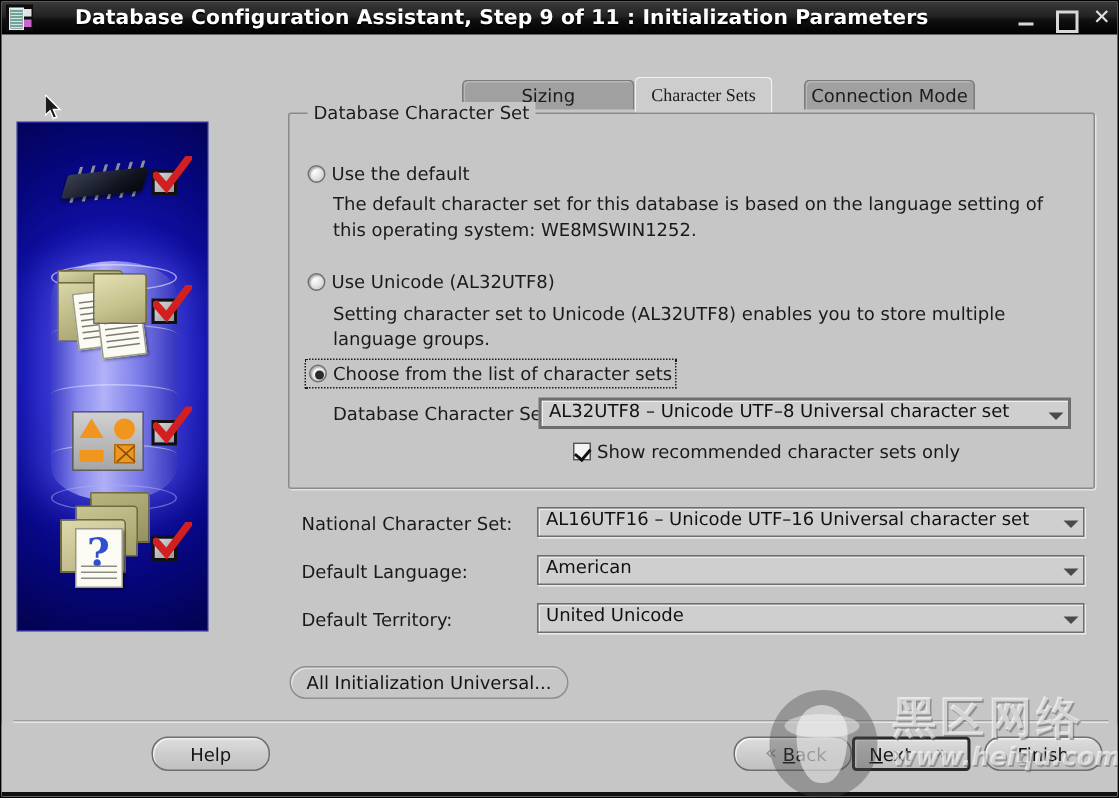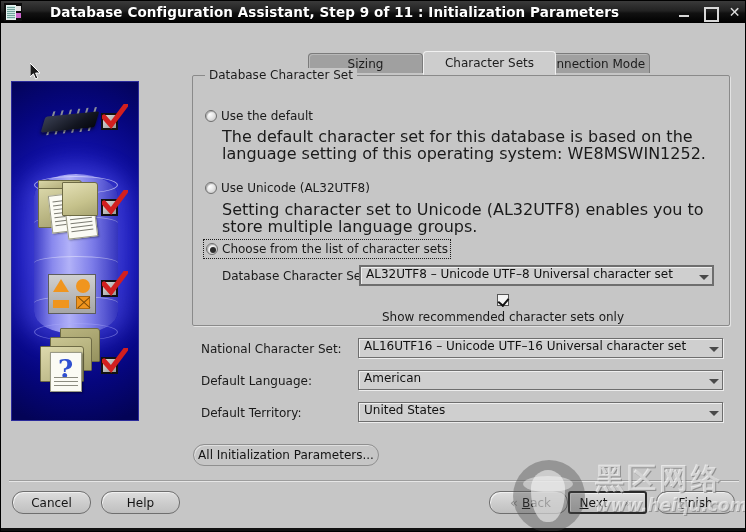--- a/index.html
+++ b/index.html
@@ -236,21 +236,21 @@
     position: relative; margin-top: 2px;
   }
   .radio.sel::after {
     content: ""; position: absolute; left: 3px; top: 3px; width: 6px; height: 6px;
     border-radius: 50%; background: #2b2b2b;
   }
   .radio-label { font-size: 12px; color: #1a1a1a; white-space: nowrap; line-height: 16px; }
   .focus-ring { outline: 1px dotted #1a1a1a; outline-offset: 1px; padding: 0 1px; }
 
   .desc {
-    position: absolute; font-size: 16px; color: #1a1a1a; line-height: 17px;
+    position: absolute; font-size: 12px; color: #1a1a1a; line-height: 17px;
   }
 
   .field-label { position: absolute; font-size: 12px; color: #1a1a1a; white-space: nowrap; }
 
   .combo {
     position: absolute; height: 20px;
     background: #cfcfcf;
     border: 1px solid #6e6e6e;
     box-shadow: inset 1px 1px 0 #efefef, 1px 1px 0 #ededed;
     display: flex; align-items: flex-start;
@@ -465,21 +465,21 @@
     </svg>
   </div>
 
   <div class="tabstrip">
     <div class="tab" style="left:0px; width:115px;margin-top:26px;">
       <span>Memory</span>
     </div>
     <div class="tab" style="left:116px; width:115px;">
       <span>Sizing</span>
     </div>
-    <div class="tab active" style="left:231px; width:133px;">
+    <div class="tab active" style="left:231px; width:92px;font-family:Liberation Serif, serif;">
       <span>Character Sets</span>
     </div>
     <div class="tab" style="left:344px; width:114px;">
       <span>Connection Mode</span>
     </div>
   </div>
 
   <div class="panel">
 
     <div class="groupbox">
@@ -501,55 +501,52 @@
         <span class="radio sel"></span>
         <span class="radio-label">Choose from the list of character sets</span>
       </div>
 
       <div class="field-label" style="left:29px; top:193px;">Database Character Set:</div>
       <div class="combo boxed" style="left:166px; top:189px; width:355px; height:21px;">
         <span class="val">AL32UTF8 – Unicode UTF–8 Universal character set</span>
         <span class="arrow"></span>
       </div>
 
-      <div class="checkrow" style="left:189px; top:218px;flex-direction:column;">
+      <div class="checkrow" style="left:189px; top:218px;">
         <span class="cbx on"></span>
         <span class="cbx-label">Show recommended character sets only</span>
       </div>
     </div>
 
     <div class="field-label" style="left:9px; top:269px;">National Character Set:</div>
     <div class="combo" style="left:166px; top:265px; width:365px;">
       <span class="val">AL16UTF16 – Unicode UTF–16 Universal character set</span>
       <span class="arrow"></span>
     </div>
 
     <div class="field-label" style="left:9px; top:301px;">Default Language:</div>
     <div class="combo" style="left:166px; top:297px; width:365px;">
       <span class="val">American</span>
       <span class="arrow"></span>
     </div>
 
     <div class="field-label" style="left:9px; top:333px;">Default Territory:</div>
     <div class="combo" style="left:166px; top:329px; width:365px;">
-      <span class="val">United States</span>
+      <span class="val">United Unicode</span>
       <span class="arrow"></span>
     </div>
   </div>
 
   <div class="btn plain" style="left:192px; top:443px; width:186px; height:22px;">
-    <span>All Initialization Parameters...</span>
+    <span>All Initialization Universal...</span>
   </div>
 
   <div class="sep"></div>
   <div class="botbar">
 
-    <div class="btn" style="left:11px; top:8px; width:79px; height:23px;">
-      <span>Cancel</span>
-    </div>
     <div class="btn" style="left:100px; top:8px; width:79px; height:23px;">
       <span>Help</span>
     </div>
 
     <div class="btn" style="left:488px; top:8px; width:79px; height:23px;">
       <span class="nav-arrow">«</span>
       <span><span class="mnem">B</span>ack</span>
     </div>
     <div class="btn dark" style="left:567px; top:8px; width:79px; height:23px;">
       <span><span class="mnem">N</span>ext</span>

